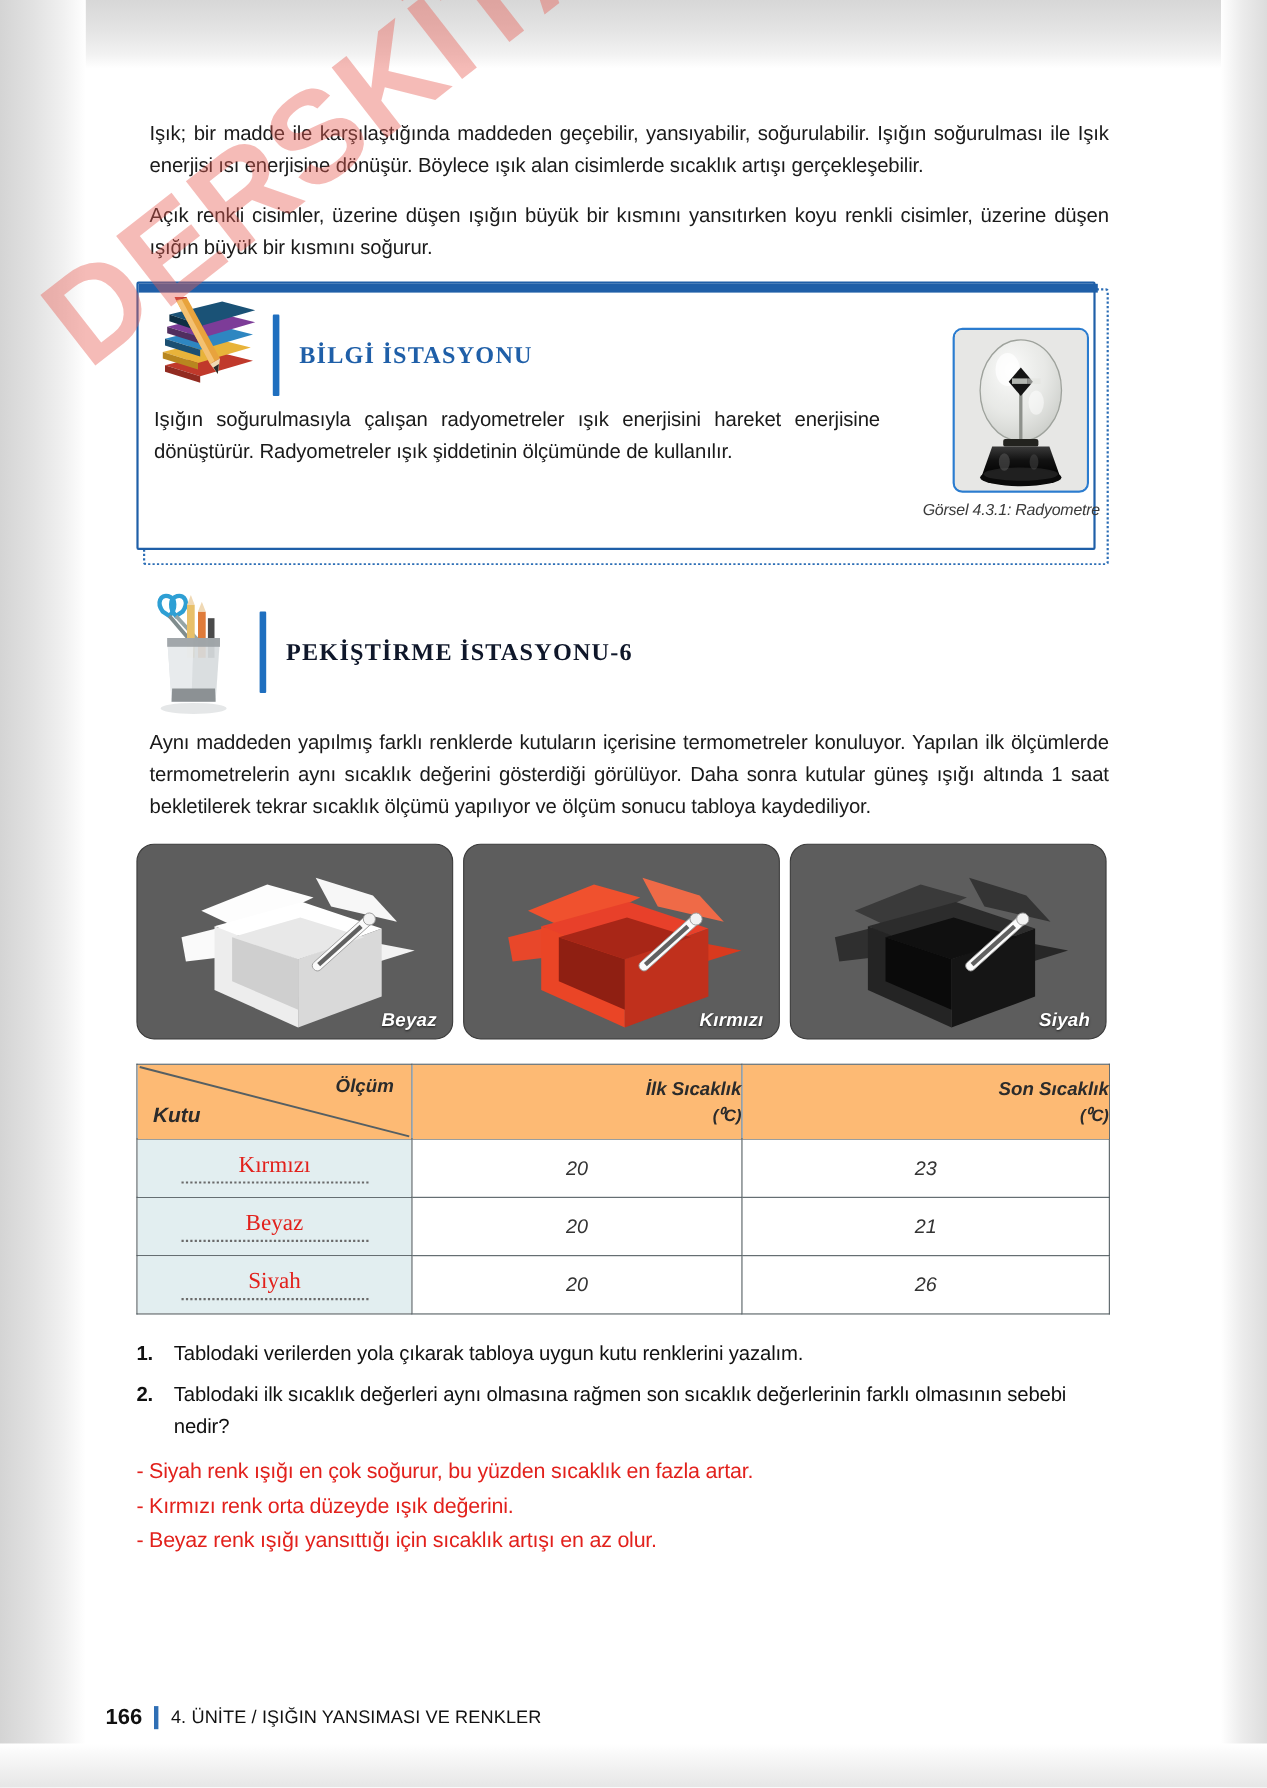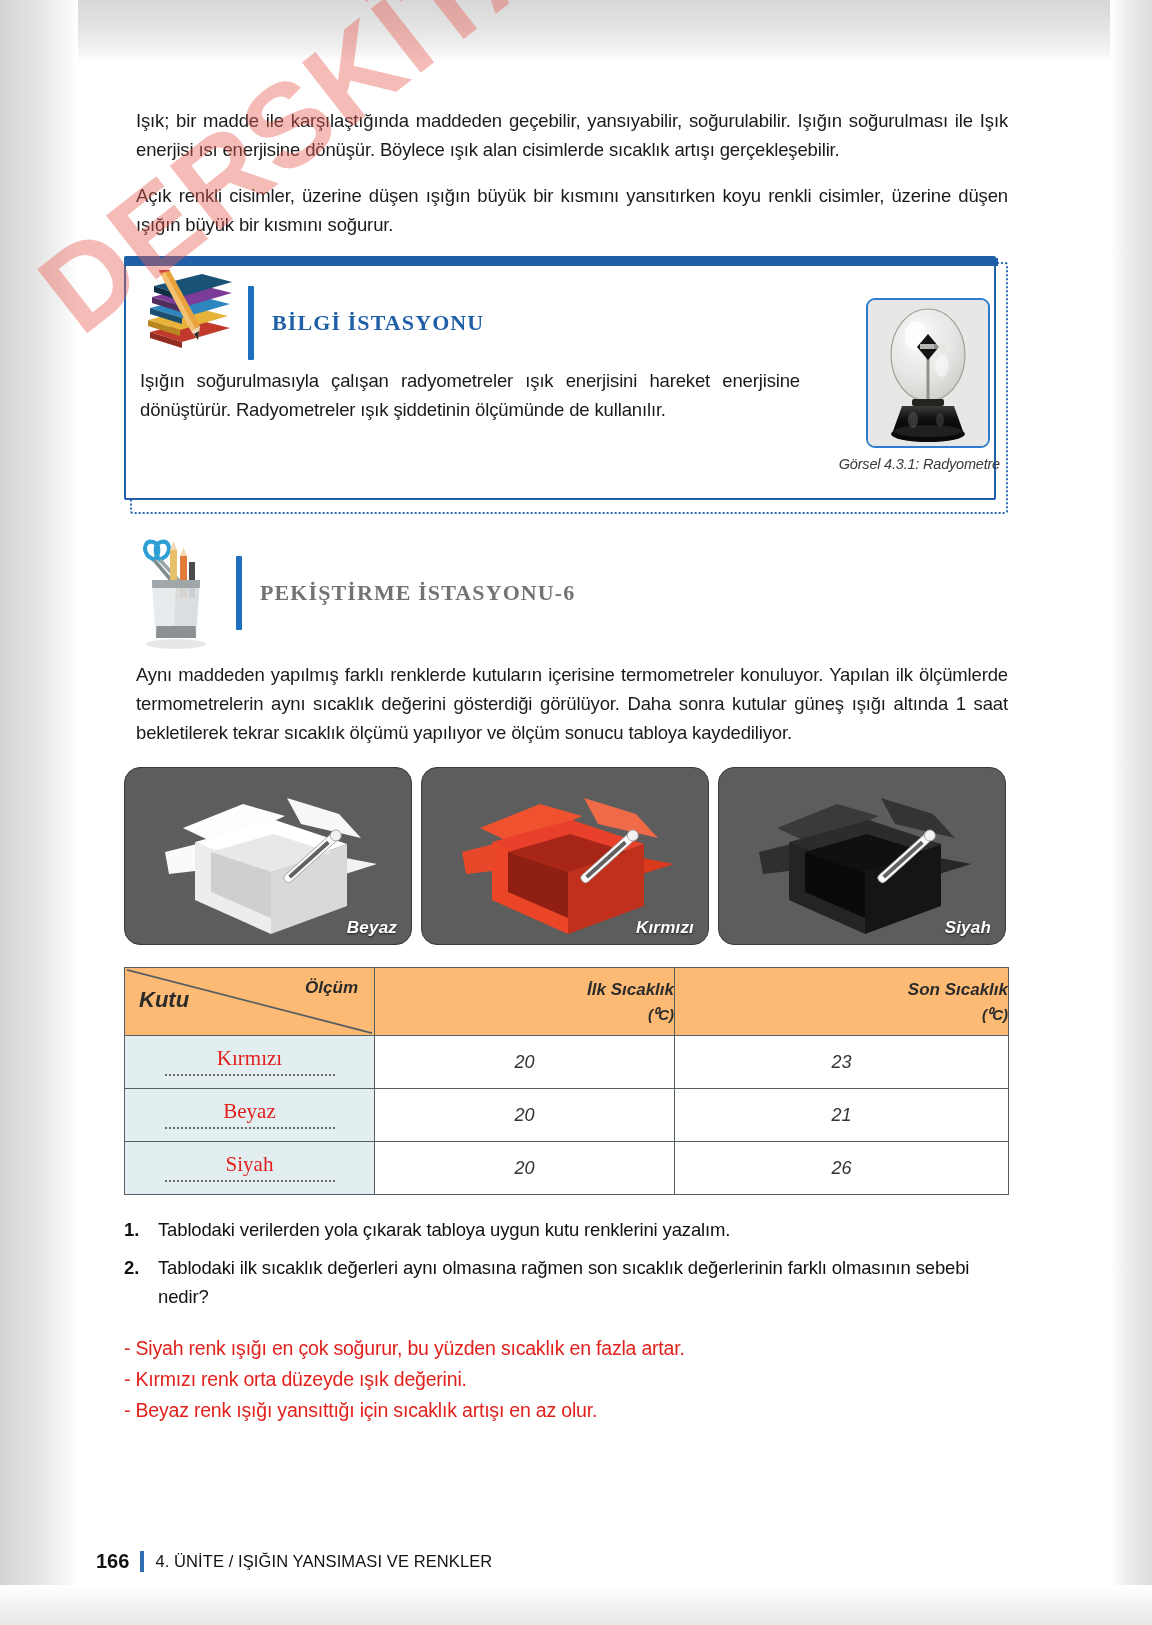--- a/index.html
+++ b/index.html
@@ -193,23 +193,23 @@
     left: 0; top: 0; width: 100%; height: 100%;
   }
   .lbl-olcum {
     position: absolute;
     right: 16px; top: 10px;
     font-style: italic; font-weight: bold;
     font-size: 17px; color: #2b2b2b;
   }
   .lbl-kutu {
     position: absolute;
-    left: 14px; bottom: 22px;
+    left: 14px; bottom: 9px;
     font-style: italic; font-weight: bold;
-    font-size: 22px; color: #2b2b2b;
+    font-size: 19px; color: #2b2b2b;
   }
   .th-mid {
     text-align: right;
     font-style: italic; font-weight: bold;
     font-size: 17px; color: #2b2b2b;
     line-height: 25px;
   }
   .th-mid .unit { font-size: 15px; display: block; }
   td.name-cell {
     background: #e2eef0;
@@ -254,21 +254,21 @@
     line-height: 29px;
     color: #111111;
     margin-bottom: 9px;
     letter-spacing: -0.15px;
   }
   ol.questions li .num {
     position: absolute;
     left: -34px;
     font-weight: bold;
   }
-  .answers { margin-top: 22px; }
+  .answers { margin-top: 12px; }
   .answers div {
     color: #e2211c;
     font-size: 19.5px;
     line-height: 31px;
     letter-spacing: -0.2px;
   }
 
   
   .footer {
     position: absolute;
@@ -411,21 +411,21 @@
         <rect x="50" y="22" width="7" height="42" fill="#e07b39"></rect>
         <polygon points="50,22 57,22 53.5,13" fill="#f0d9b5"></polygon>
         <rect x="59" y="28" width="6" height="36" fill="#4a4a4a"></rect>
         <path d="M22 46 L70 46 L66 104 L26 104 Z" fill="#d7dbdd" opacity="0.92"></path>
         <path d="M22 46 L46 46 L44 104 L26 104 Z" fill="#eceff1" opacity="0.75"></path>
         <rect x="22" y="46" width="48" height="8" fill="#9aa0a3" opacity="0.9"></rect>
         <path d="M26.5 92 L65.5 92 L66 104 L26 104 Z" fill="#8c9194"></path>
         <ellipse cx="46" cy="110" rx="30" ry="5" fill="#cfd4d6" opacity="0.55"></ellipse>
       </svg>
       <div class="vbar" style="left:112px; top:14px; height:74px;"></div>
-      <div class="station-title" style="left:136px; top:38px; color:#737373;">PEKİŞTİRME İSTASYONU-6</div>
+      <div class="station-title" style="left:136px; top:38px; color:#0f172a;">PEKİŞTİRME İSTASYONU-6</div>
     </div>
 
     <p class="para">Aynı maddeden yapılmış farklı renklerde kutuların içerisine termometreler konuluyor. Yapılan ilk ölçümlerde termometrelerin aynı sıcaklık değerini gösterdiği görülüyor. Daha sonra kutular güneş ışığı altında 1 saat bekletilerek tekrar sıcaklık ölçümü yapılıyor ve ölçüm sonucu tabloya kaydediliyor.</p>
 
     <div class="photos">
 
       <div class="photo">
         <svg viewBox="0 0 288 178" width="288" height="178">
           <polygon points="58,60 118,36 160,48 96,78" fill="#fdfdfd"></polygon>
           <polygon points="162,30 214,46 236,70 176,56" fill="#f7f7f7"></polygon>

